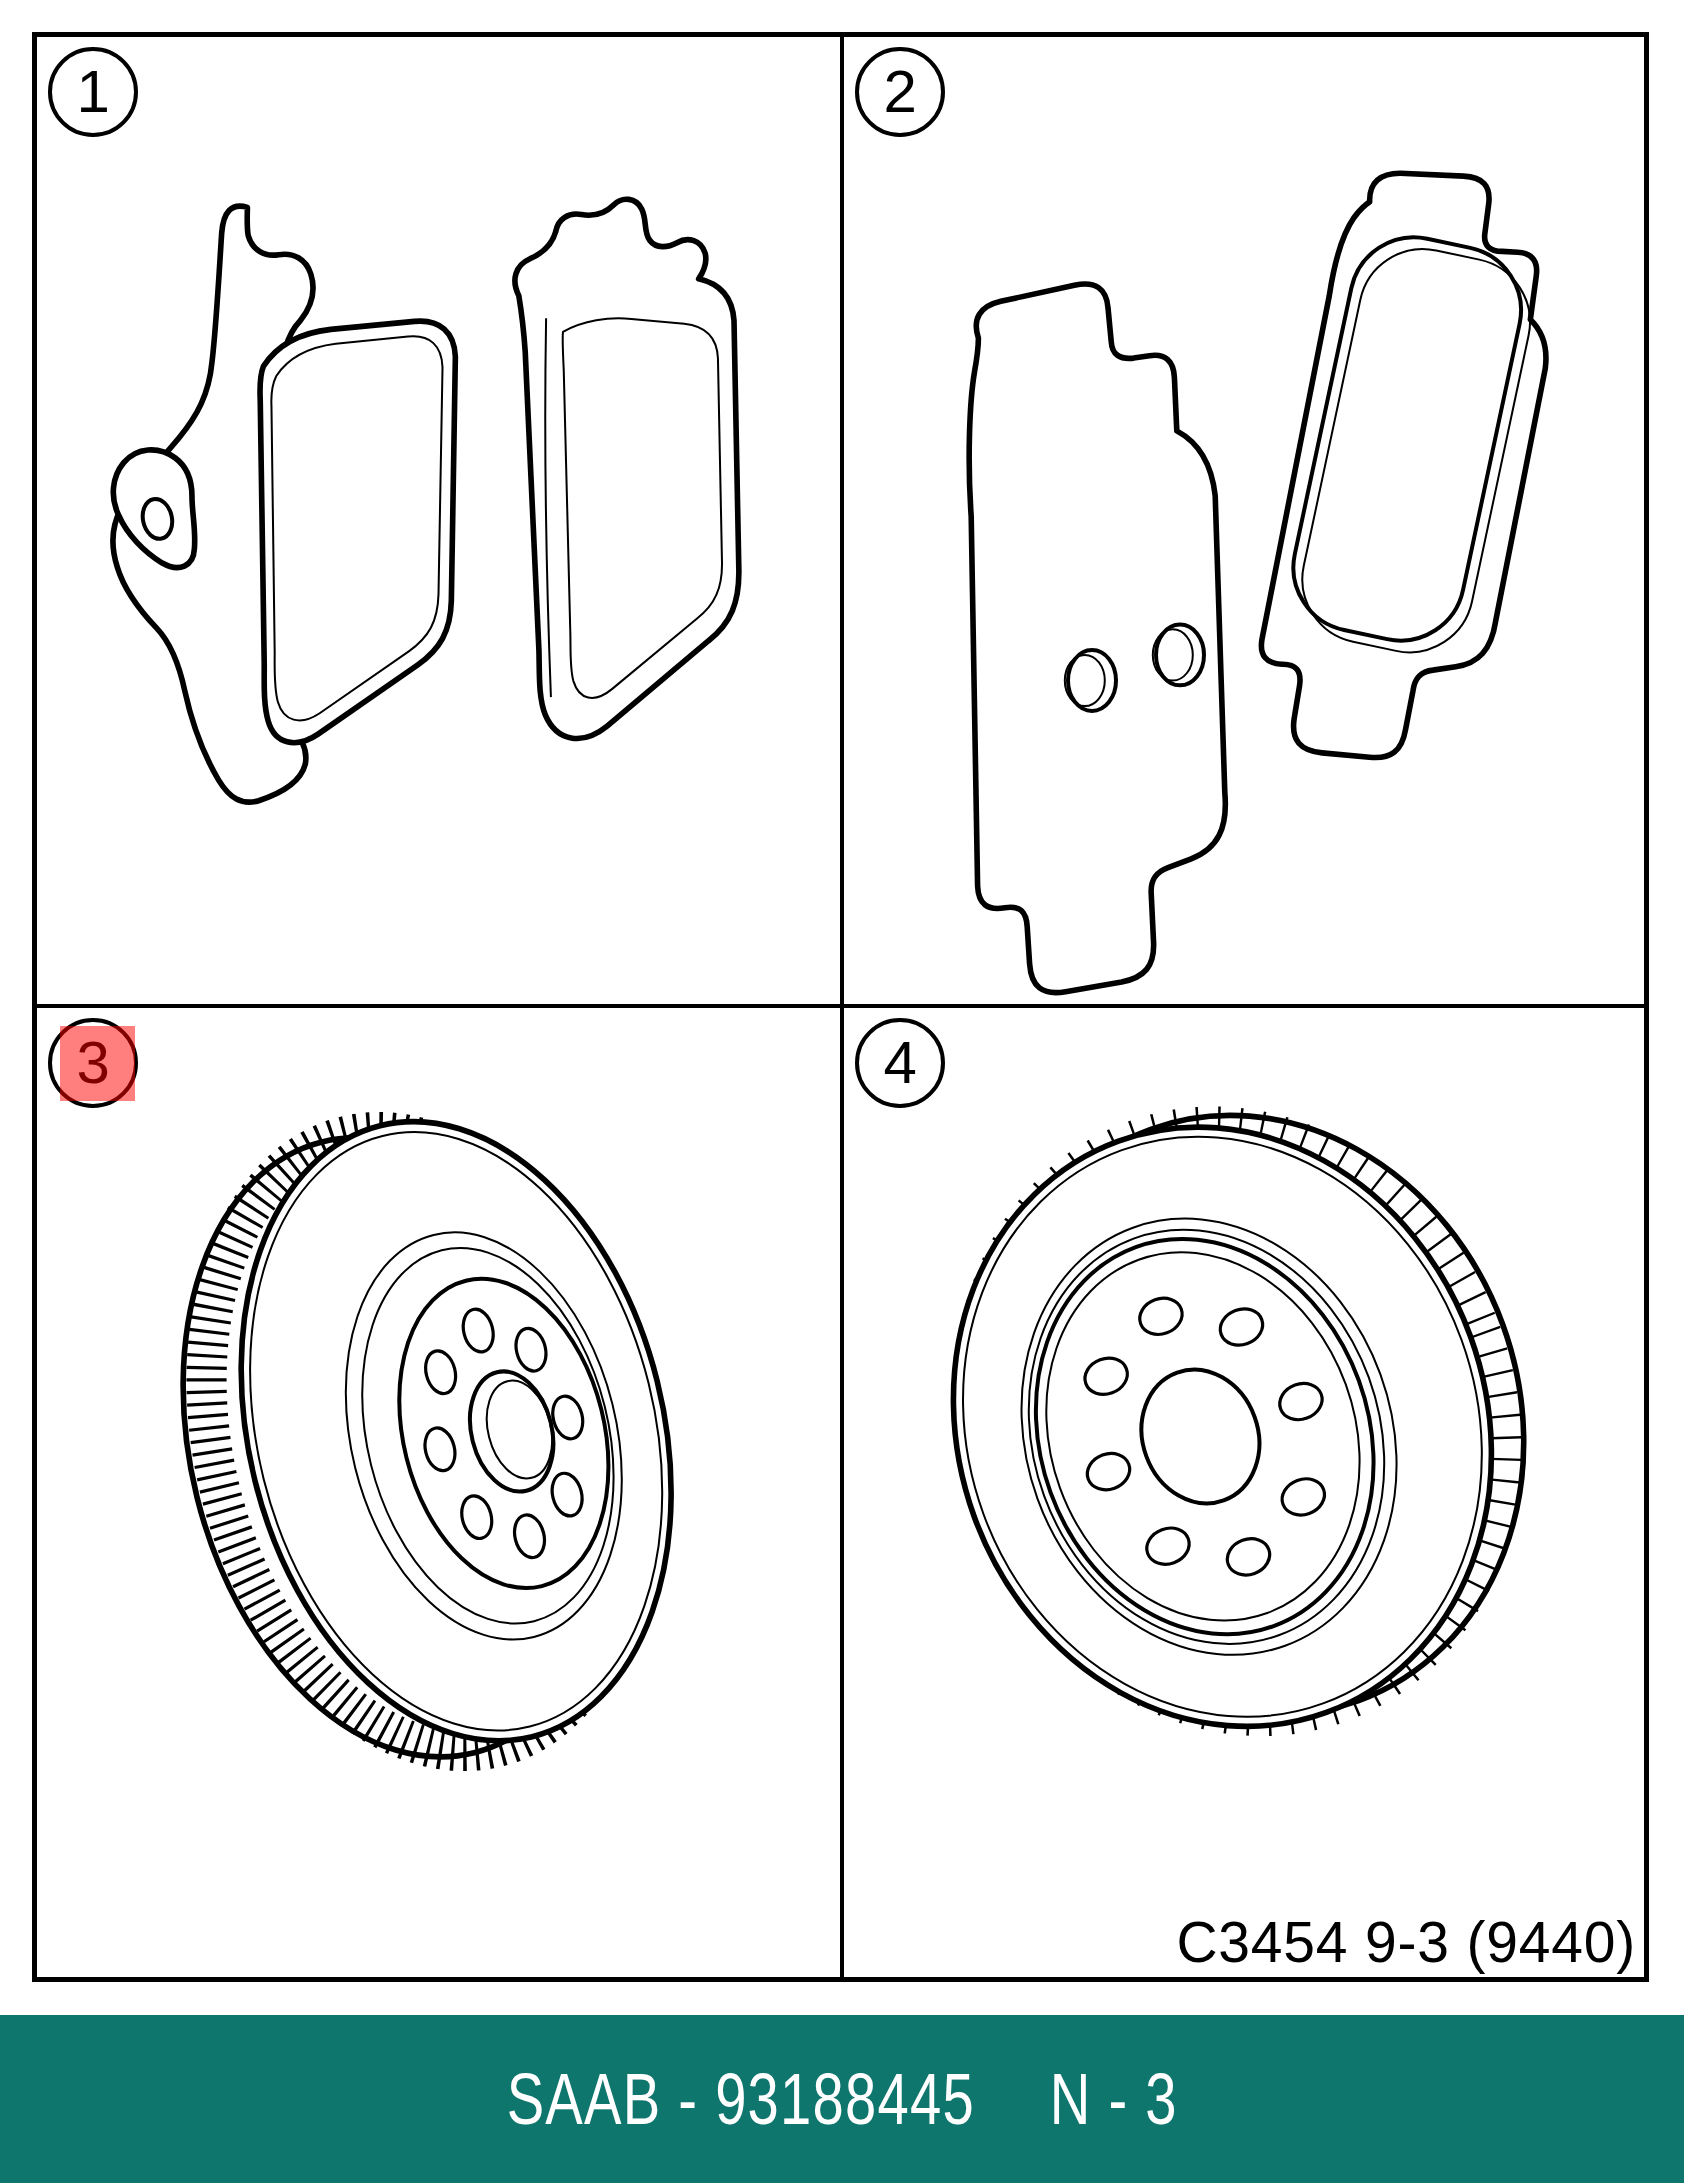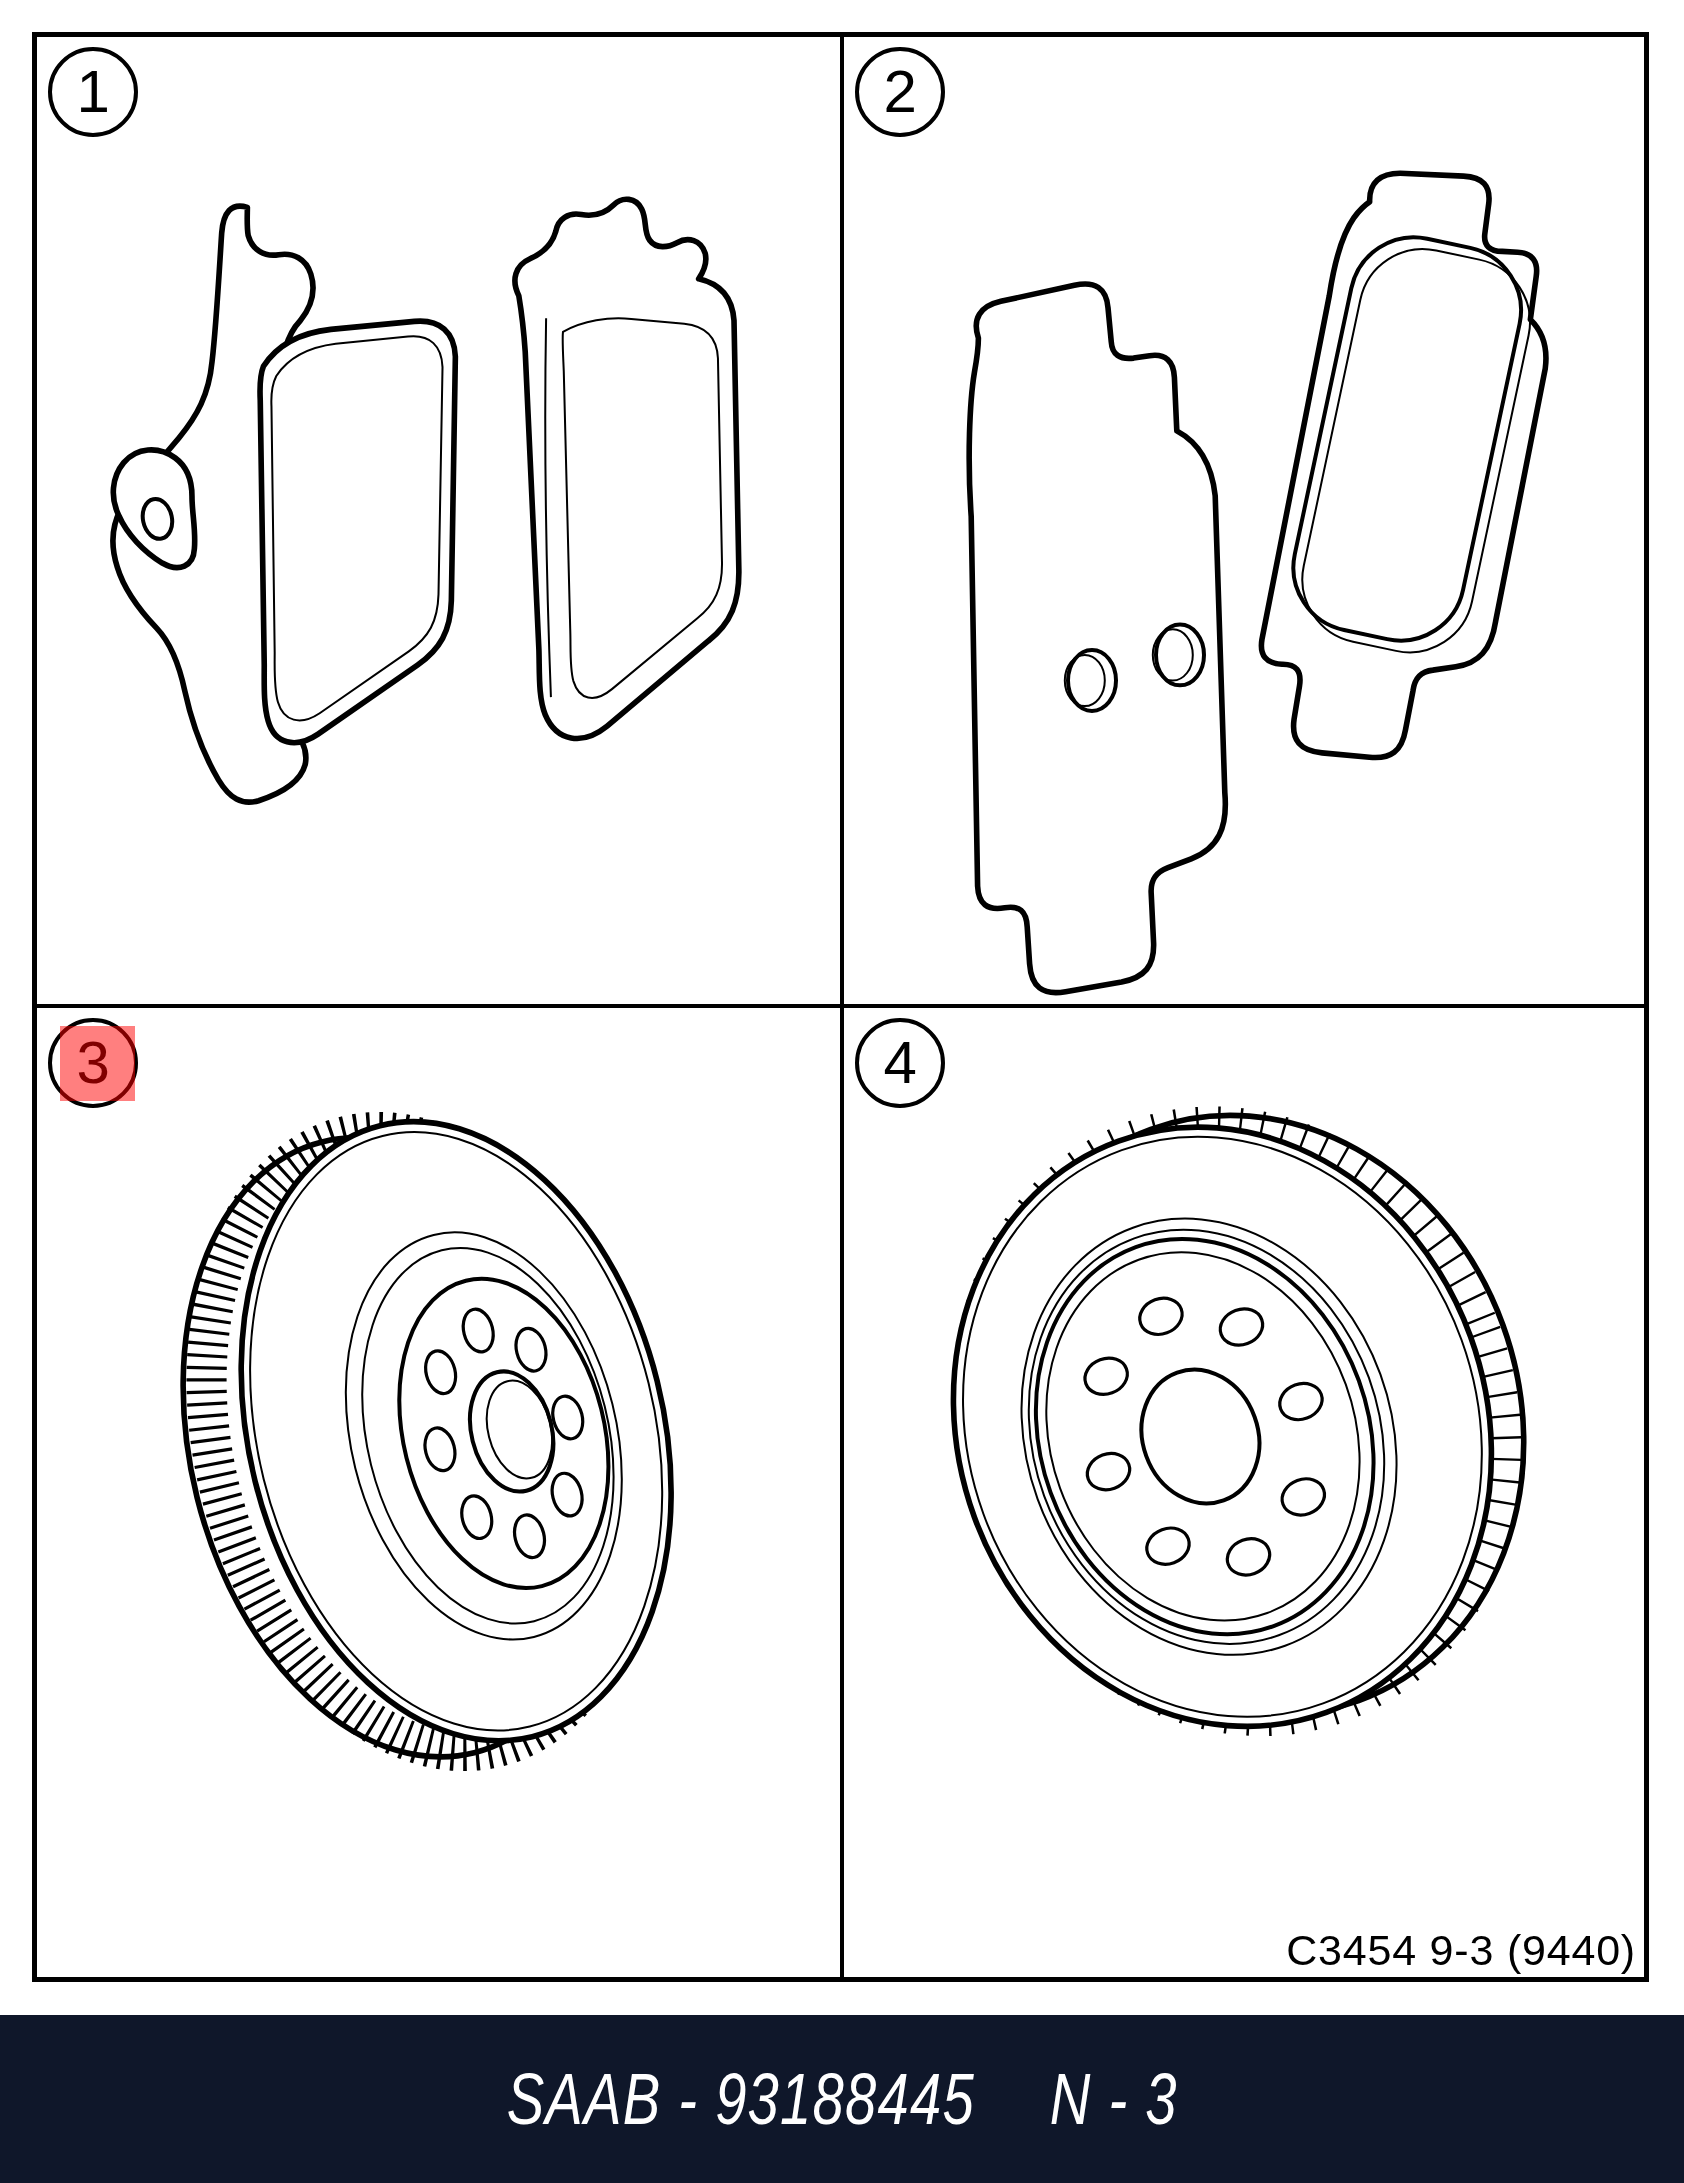--- a/index.html
+++ b/index.html
@@ -19,24 +19,24 @@
   .t{fill:none;stroke:#000;stroke-width:2.5;stroke-linejoin:round;}
   .hole{fill:#fff;stroke:#000;stroke-width:4;}
   .band3{fill:none;stroke:#000;stroke-width:50;stroke-dasharray:4 11;}
   .band4{fill:none;stroke:#000;stroke-width:38;stroke-dasharray:3 24;}
   .badge{position:absolute;left:11.2px;top:10.4px;width:82px;height:82px;
          border:4.8px solid #000;border-radius:50%;background:#fff;z-index:2;
          display:flex;align-items:center;justify-content:center;
          font-size:60px;line-height:1;}
   .hl{position:absolute;left:22.5px;top:17.7px;width:75px;height:75px;
       background:rgba(255,0,0,0.5);z-index:3;}
-  .caption{position:absolute;right:8px;bottom:1.6px;font-size:43px;z-index:2;
+  .caption{position:absolute;right:8px;bottom:1.6px;font-size:57px;z-index:2;
            letter-spacing:0.8px;}
   .footer{position:absolute;left:0;top:2015px;width:1684px;height:168px;
-          background:#0f172a;color:#fff;display:flex;align-items:center;justify-content:center;font-style:italic;}
+          background:#0f766e;color:#fff;display:flex;align-items:center;justify-content:center;}
   .footer-inner{display:flex;gap:96px;white-space:nowrap;font-size:72px;
                 letter-spacing:1.6px;transform:scaleX(0.78);transform-origin:center;}
 </style>
 </head>
 <body>
 
 <div class="page">
   <div class="frame">
 
     <div class="panel p1">

